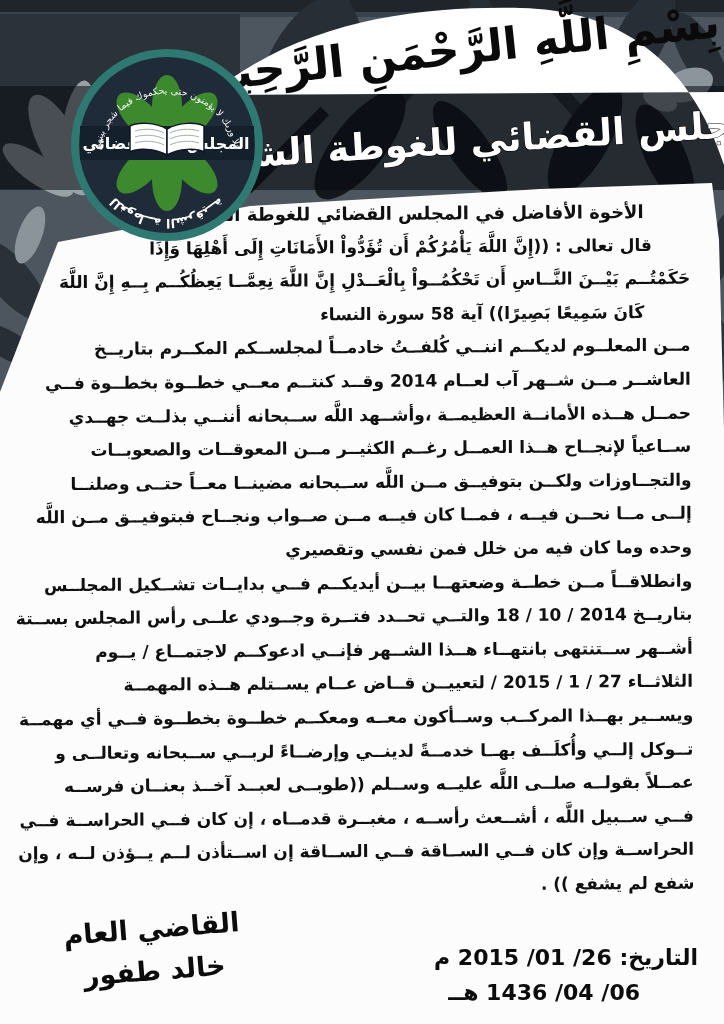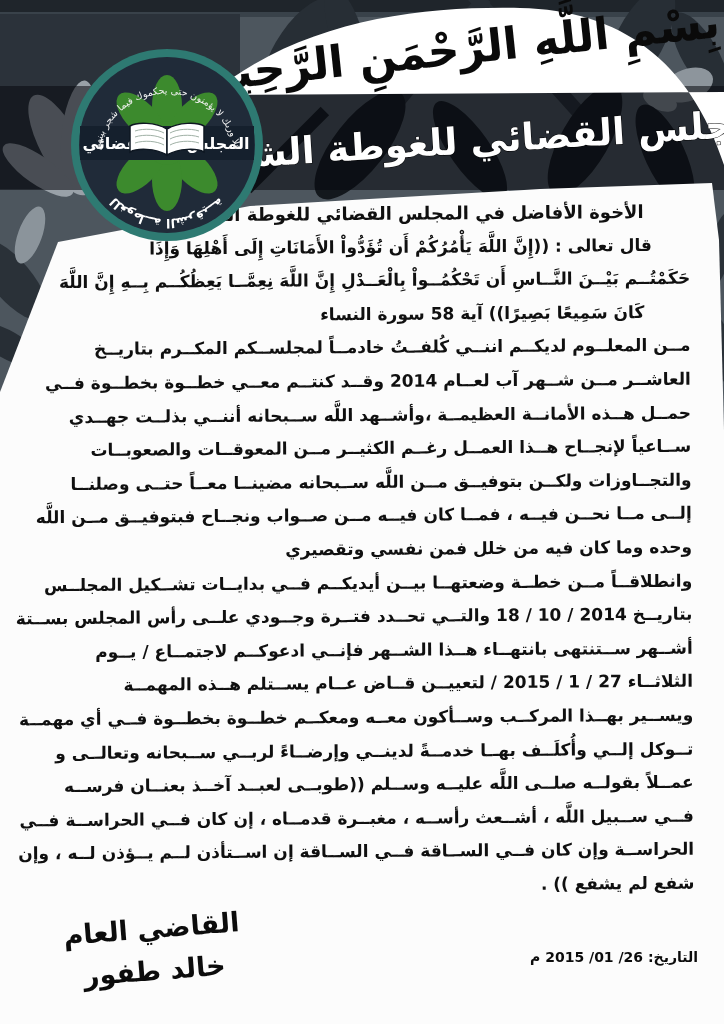--- a/index.html
+++ b/index.html
@@ -24,21 +24,21 @@
   .bl0{padding-right:46px;font-size:18px;}
   .bl1{padding-right:38px;}
   .bl3{padding-right:46px;}
   .signature{
     position:absolute;left:48px;top:908px;width:210px;
     text-align:center;font-weight:700;font-size:27px;color:#0c0c0c;
     line-height:42px;transform:rotate(-4.5deg);
   }
   .datebox{
     position:absolute;right:26px;top:940px;width:330px;
-    font-weight:700;font-size:14px;color:#0c0c0c;line-height:35px;
+    font-weight:700;font-size:22px;color:#0c0c0c;line-height:35px;
     text-align:right;direction:rtl;
   }
   .datebox .hijri{padding-right:58px;}
   .logo-svg{position:absolute;left:60px;top:46px;}
 </style>
 </head>
 <body>
 
 <div class="canvas">
 
@@ -123,20 +123,21 @@
       <div class="line bl20">شفع لم يشفع )) .</div>
     </div>
 
   <div class="signature">
     <div>القاضي العام</div>
     <div>خالد طفور</div>
   </div>
 
   <div class="datebox">
     <div>التاريخ: 26/ 01/ 2015 م</div>
+    <div class="hijri">06/ 04/ 1436 هــ</div>
   </div>
 
   <svg class="logo-svg" width="214" height="214" viewBox="0 0 214 214">
     <circle cx="107" cy="99" r="96" fill="#2e7a72"></circle>
     <circle cx="107" cy="99" r="88" fill="#202b39"></circle>
     <defs>
       <path id="topArc" d="M 39,105 A 69,69 0 0 1 175,105" fill="none"></path>
       <path id="botArc" d="M 179,112 A 73,73 0 0 1 35,112" fill="none"></path>
     </defs>
 

